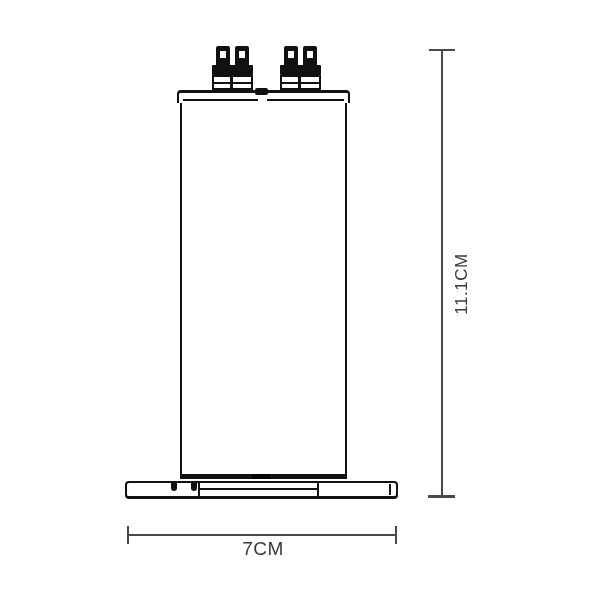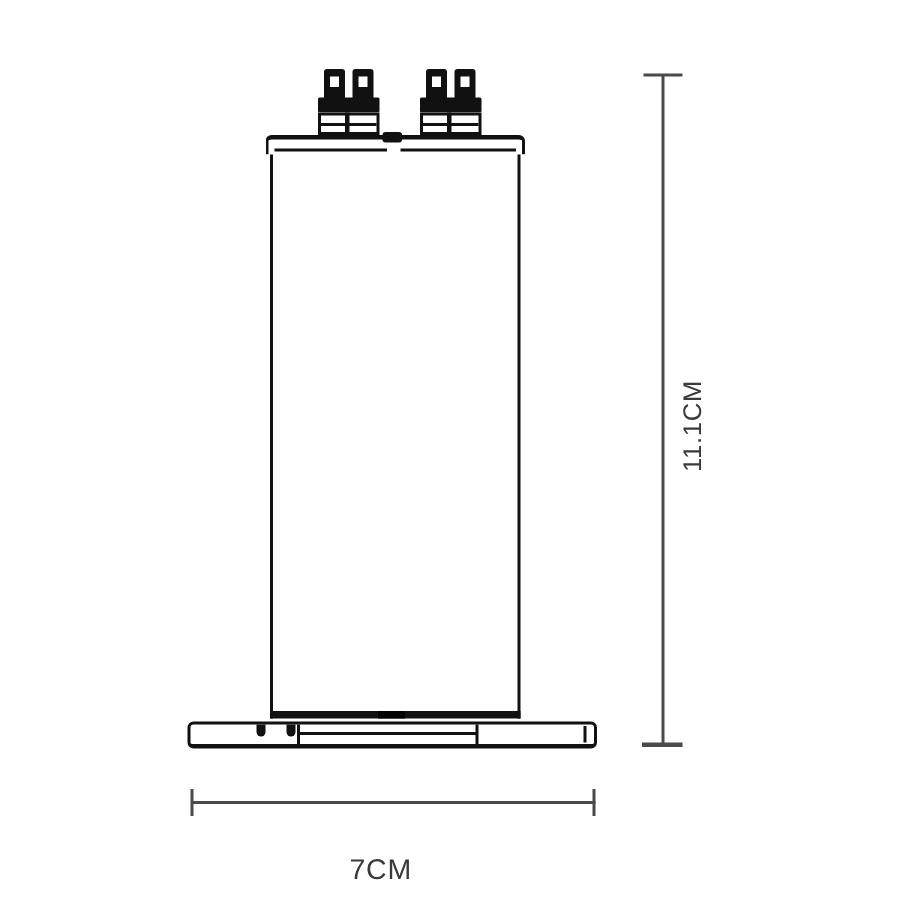--- a/index.html
+++ b/index.html
@@ -64,21 +64,21 @@
   .hdim-tick.tl{left:127px;}
   .hdim-tick.tr{left:395px;}
   .dim-label{
     color:#3a3a3a;font-size:19px;letter-spacing:0.5px;white-space:nowrap;
   }
   .vdim-label{
     left:462px;top:284px;font-size:17px;
     transform:translate(-50%,-50%) rotate(-90deg);
   }
   .hdim-label{
-    left:233px;top:538px;width:60px;text-align:left;margin-top:32px;
+    left:233px;top:538px;width:60px;text-align:center;
   }
 </style>
 </head>
 <body>
 
 <div class="abs lid"></div>
 <div class="abs lid-seam"></div>
 <div class="abs lid-line l"></div>
 <div class="abs lid-line r"></div>
 

